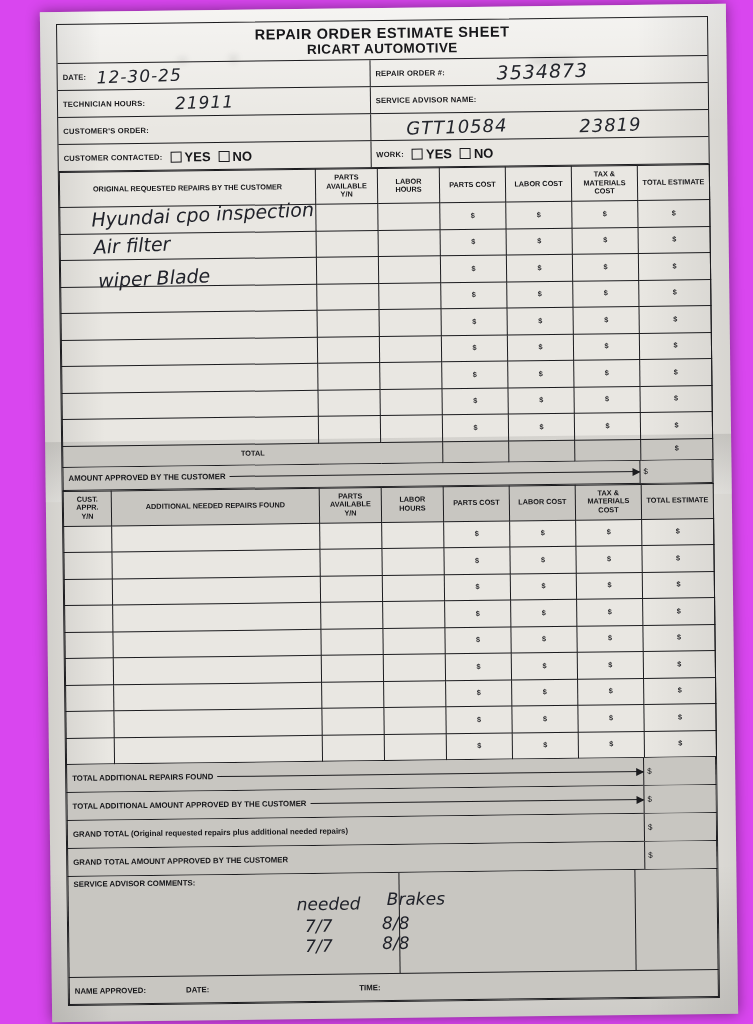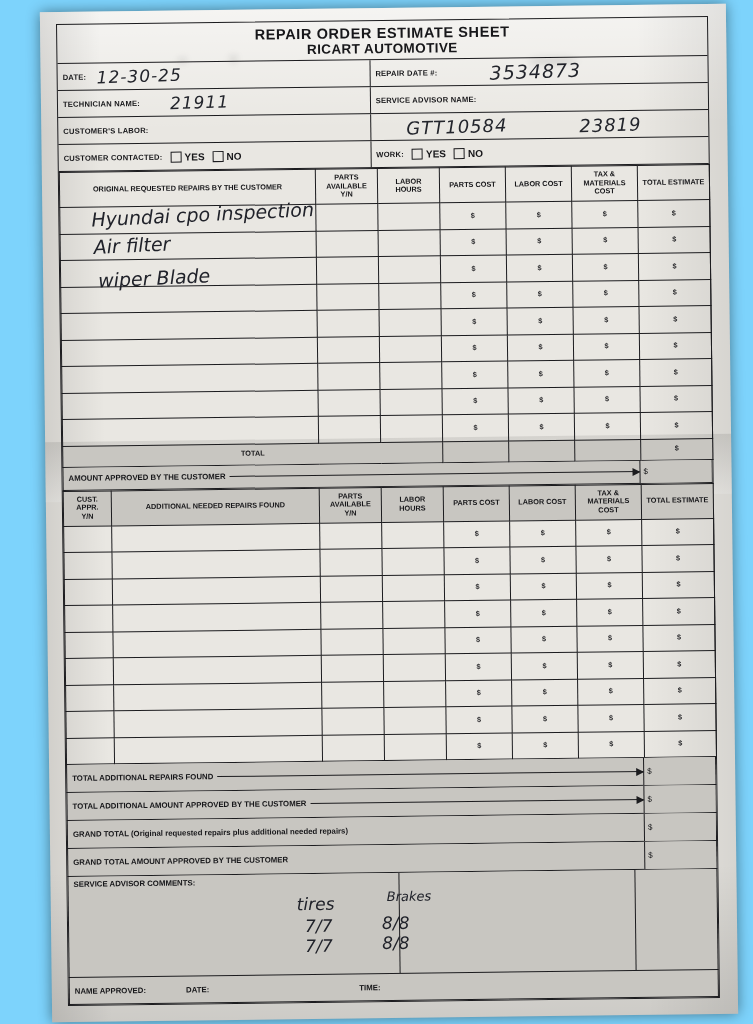--- a/index.html
+++ b/index.html
@@ -10,21 +10,21 @@
   body {
     width: 753px;
     height: 1024px;
     overflow: hidden;
     font-family: "Liberation Sans", sans-serif;
   }
   #page {
     position: relative;
     width: 753px;
     height: 1024px;
-    background: #7dd3fc;
+    background: #d946ef;
     overflow: hidden;
   }
   
   #paper {
     position: absolute;
     left: 46px;
     top: 8px;
     width: 686px;
     height: 1010px;
     background: #e9e7e2;
@@ -104,21 +104,21 @@
     transform: rotate(-1.2deg);
     white-space: nowrap;
   }
   .cb {
     display: inline-block;
     width: 9px; height: 9px;
     border: 1.3px solid #1c1c1f;
     margin: 0 3px 0 8px;
     vertical-align: middle;
   }
-  .cb-lbl { font-size: 10px; font-weight: bold; text-align: center; }
+  .cb-lbl { font-size: 13px; font-weight: bold; text-align: center; }
 
   
   table.grid {
     width: 100%;
     border-collapse: collapse;
     table-layout: fixed;
   }
   table.grid td, table.grid th {
     border: 1.2px solid #1c1c1f;
     font-size: 7.3px;
@@ -262,38 +262,38 @@
         <div class="title-1">REPAIR ORDER ESTIMATE SHEET</div>
         <div class="title-2">RICART AUTOMOTIVE</div>
       </div>
 
       <div class="hdr-row">
         <div class="hdr-cell left">
           <span class="lbl">DATE:</span>
           <span class="hand" style="margin-left:10px;">12-30-25</span>
         </div>
         <div class="hdr-cell right">
-          <span class="lbl">REPAIR DATE #:</span>
+          <span class="lbl">REPAIR ORDER #:</span>
           <span class="hand" style="margin-left:52px;font-size:19px;">3534873</span>
         </div>
       </div>
 
       <div class="hdr-row">
         <div class="hdr-cell left">
-          <span class="lbl">TECHNICIAN NAME:</span>
+          <span class="lbl">TECHNICIAN HOURS:</span>
           <span class="hand" style="margin-left:30px;">21911</span>
         </div>
         <div class="hdr-cell right">
           <span class="lbl">SERVICE ADVISOR NAME:</span>
         </div>
       </div>
 
       <div class="hdr-row">
         <div class="hdr-cell left">
-          <span class="lbl">CUSTOMER'S LABOR:</span>
+          <span class="lbl">CUSTOMER'S ORDER:</span>
           <span class="hand" style="margin-left:10px;"></span>
         </div>
         <div class="hdr-cell right">
           <span class="hand" style="margin-left:30px;font-size:18px;">GTT10584</span>
           <span class="hand" style="margin-left:72px;font-size:18px;">23819</span>
         </div>
       </div>
 
       <div class="hdr-row" style="border-bottom:1.6px solid #1c1c1f;">
         <div class="hdr-cell left">
@@ -568,22 +568,22 @@
 
       <div class="tot-row">
         <span class="txt" style="flex:1;">GRAND TOTAL AMOUNT APPROVED BY THE CUSTOMER</span>
         <span class="money-box" style="width:72px;">$</span>
       </div>
 
       <div class="comments-box">
         <div class="txt">SERVICE ADVISOR COMMENTS:</div>
         <div class="vline"></div>
         <div class="vline2"></div>
-        <div class="hw" style="left:228px;top:20px;font-size:17px;">tires</div>
-        <div class="hw" style="left:318px;top:16px;font-size:13px;">Brakes</div>
+        <div class="hw" style="left:228px;top:20px;font-size:17px;">needed</div>
+        <div class="hw" style="left:318px;top:16px;font-size:17px;">Brakes</div>
         <div class="hw" style="left:236px;top:42px;font-size:17px;">7/7</div>
         <div class="hw" style="left:313px;top:40px;font-size:17px;">8/8</div>
         <div class="hw" style="left:236px;top:62px;font-size:17px;">7/7</div>
         <div class="hw" style="left:313px;top:60px;font-size:17px;">8/8</div>
       </div>
 
       <div class="footer-row">
         <span class="txt">NAME APPROVED:</span>
         <span class="txt mid">DATE:</span>
         <span class="txt rt">TIME:</span>

